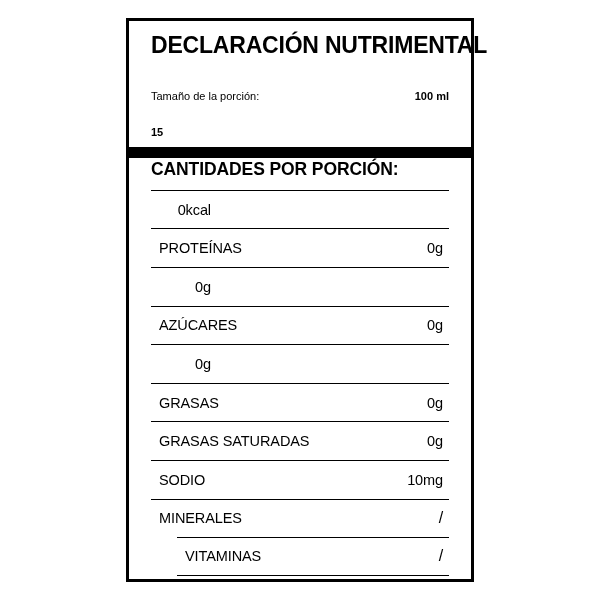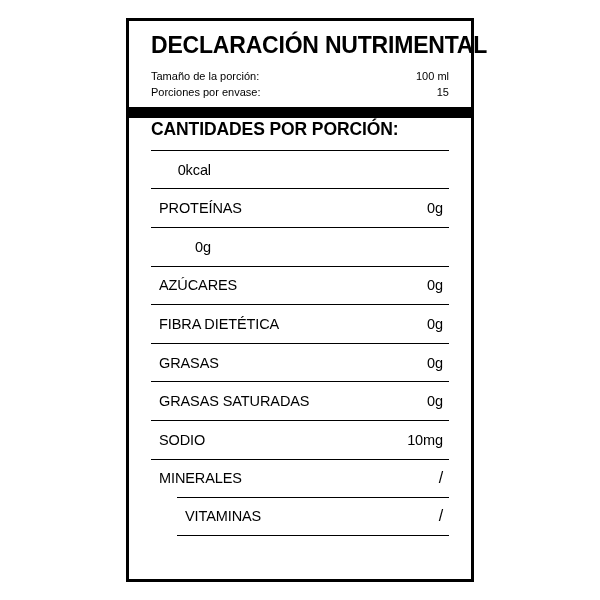--- a/index.html
+++ b/index.html
@@ -49,21 +49,21 @@
   }
   .hrow {
     display: flex;
     justify-content: space-between;
     align-items: baseline;
     font-size: 11px;
     color: #000;
     line-height: 1.5;
   }
   .hrow .hlabel { font-weight: normal; }
-  .hrow .hvalue { font-weight: normal; }
+  .hrow .hvalue { font-weight: bold; margin-top: 20px; }
 
   .thickbar {
     height: 11px;
     background: #000000;
     width: 100%;
   }
 
   
   .amounts-heading {
     padding: 1px 22px 10px 22px;
@@ -115,21 +115,20 @@
 
     <div class="header">
       <div class="title">DECLARACIÓN NUTRIMENTAL</div>
 
       <div class="hrow">
         <span class="hlabel">Tamaño de la porción:</span>
         <span class="hvalue">100 ml</span>
       </div>
 
       <div class="hrow">
-        <span class="hlabel">Porciones por envase:</span>
         <span class="hvalue">15</span>
       </div>
     </div>
 
     <div class="thickbar"></div>
 
     <div class="amounts-heading">CANTIDADES POR PORCIÓN:</div>
 
     <div class="rows">
       <div class="nrow">
@@ -140,21 +139,20 @@
         <span class="nval">0g</span>
       </div>
       <div class="nrow">
         <span class="nval">0g</span>
       </div>
       <div class="nrow">
         <span class="nname">AZÚCARES</span>
         <span class="nval">0g</span>
       </div>
       <div class="nrow">
-        <span class="nname">FIBRA DIETÉTICA</span>
         <span class="nval">0g</span>
       </div>
       <div class="nrow">
         <span class="nname">GRASAS</span>
         <span class="nval">0g</span>
       </div>
       <div class="nrow">
         <span class="nname">GRASAS SATURADAS</span>
         <span class="nval">0g</span>
       </div>

